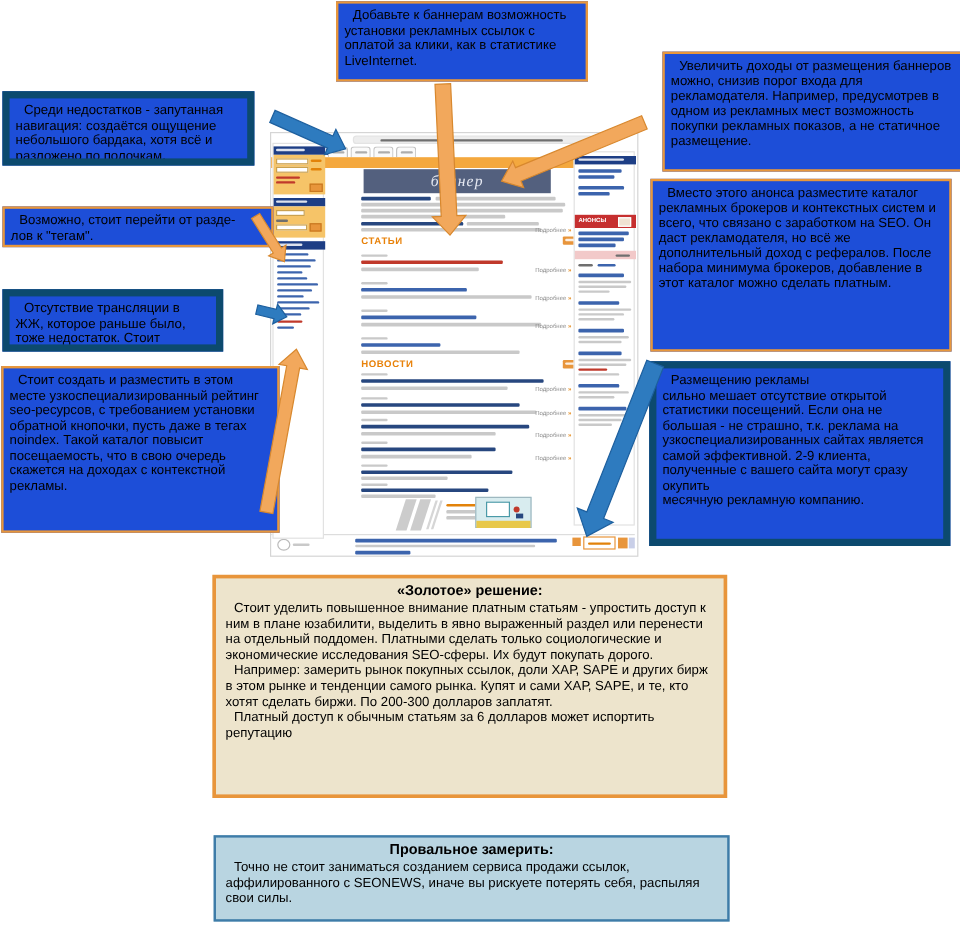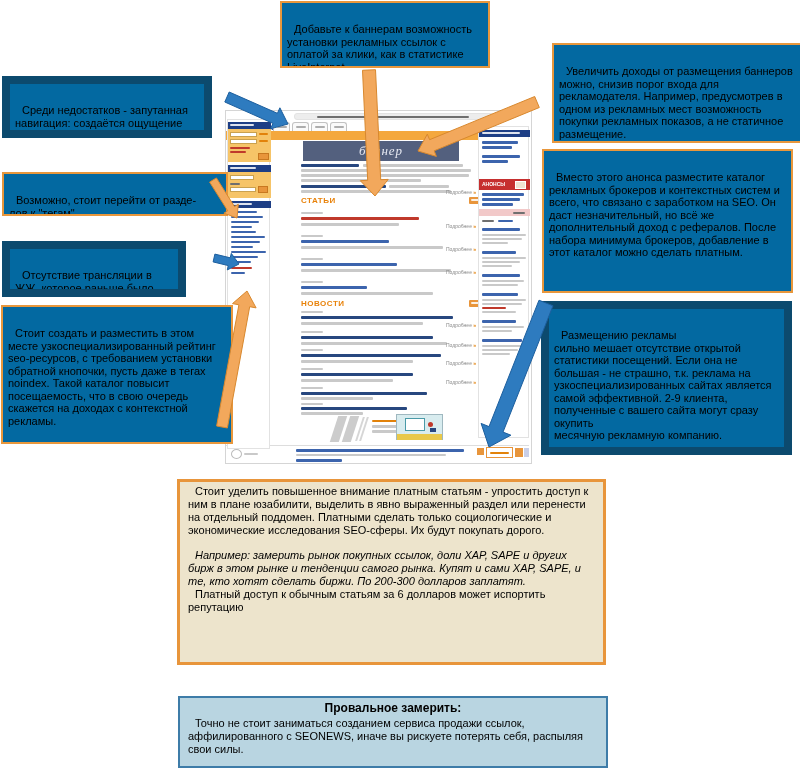--- a/index.html
+++ b/index.html
@@ -1,28 +1,28 @@
 <!DOCTYPE html>
 <html><head>
 <meta charset="utf-8">
 <style>
   html,body{margin:0;padding:0;background:#fff;}
   #canvas{position:relative;width:800px;height:774px;background:#fff;overflow:hidden;
           font-family:"Liberation Sans",sans-serif;}
   
-  .callout{position:absolute;background:#0369a1;box-sizing:border-box;z-index:10;
-           font-size:11px;line-height:12.5px;color:#000;padding:20px 5px;overflow:hidden;}
+  .callout{position:absolute;background:#1d4ed8;box-sizing:border-box;z-index:10;
+           font-size:11px;line-height:12.5px;color:#000;padding:4px 5px;overflow:hidden;}
   .callout p{margin:0;text-indent:7px;white-space:pre-line;}
   .co-orange{border:2px solid #E8973C;}
-  .co-blue{border:8px solid #0c4a6e;}
+  .co-blue{border:6px solid #0c4a6e;}
   .solution{position:absolute;box-sizing:border-box;z-index:10;font-size:11px;
             line-height:13px;color:#000;padding:3px 8px;overflow:hidden;}
   .solution .ttl{text-align:center;font-weight:bold;font-size:12px;margin:1px 0 2px;}
   .solution p{margin:0;text-indent:7px;white-space:pre-line;}
-  .solution p.gap{margin-top:12px;font-style:italic;}
+  .solution p.gap{}
   #box-golden{left:177px;top:479px;width:429px;height:186px;background:#EDE4CC;border:3px solid #E8953B;}
   #box-fail{left:178px;top:696px;width:430px;height:72px;background:#B9D5E1;border:2px solid #3E7CA8;}
   #box-banner-links{left:280px;top:1px;width:210px;height:67px;}
   #box-entry{left:552px;top:43px;width:253px;height:100px;}
   #box-navigation{left:2px;top:76px;width:210px;height:62px;}
   #box-tags{left:2px;top:172px;width:226px;height:34px;}
   #box-lj{left:2px;top:241px;width:184px;height:52px;}
   #box-rating{left:1px;top:305px;width:232px;height:139px;}
   #box-brokers{left:542px;top:149px;width:251px;height:144px;}
   #box-stats{left:541px;top:301px;width:251px;height:154px;}
@@ -288,29 +288,30 @@
     <p>Возможно, стоит перейти от разде-
 лов к "тегам".</p>
   </div>
   <div class="callout co-blue" id="box-lj">
     <p>Отсутствие трансляции в ЖЖ, которое раньше было, тоже недостаток. Стоит возобновить.</p>
   </div>
   <div class="callout co-orange" id="box-rating">
     <p>Стоит создать и разместить в этом месте узкоспециализированный рейтинг seo-ресурсов, с требованием установки обратной кнопочки, пусть даже в тегах noindex. Такой каталог повысит посещаемость, что в свою очередь скажется на доходах с контекстной рекламы.</p>
   </div>
   <div class="callout co-orange" id="box-brokers">
-    <p>Вместо этого анонса разместите каталог рекламных брокеров и контекстных систем и всего, что связано с заработком на SEO. Он даст незначительный, но всё же дополнительный доход с рефералов. После набора минимума брокеров, добавление в этот каталог можно сделать платным.</p>
+    <p>Вместо этого анонса разместите каталог рекламных брокеров и контекстных систем и всего, что связано с заработком на SEO. Он даст рекламодателя, но всё же дополнительный доход с рефералов. После набора минимума брокеров, добавление в этот каталог можно сделать платным.</p>
   </div>
   <div class="callout co-blue" id="box-stats">
     <p>Размещению рекламы
 сильно мешает отсутствие открытой статистики посещений. Если она не большая - не страшно, т.к. реклама на узкоспециализированных сайтах является самой эффективной. 2-9 клиента, полученные с вашего сайта могут сразу окупить
 месячную рекламную компанию.</p>
   </div>
 
   <div class="solution" id="box-golden">
+    <div class="ttl">«Золотое»  решение:</div>
     <p>Стоит уделить повышенное внимание платным статьям - упростить доступ к ним в плане юзабилити, выделить в явно выраженный раздел или перенести на отдельный поддомен. Платными сделать только социологические и экономические исследования SEO-сферы. Их будут покупать дорого.</p>
     <p class="gap">Например: замерить рынок покупных ссылок, доли ХАР, SAPE и других бирж в этом рынке и тенденции самого рынка. Купят и сами ХАР, SAPE, и те, кто хотят сделать биржи. По 200-300 долларов заплатят.</p>
     <p>Платный доступ к обычным статьям за 6 долларов может испортить репутацию</p>
   </div>
   <div class="solution" id="box-fail">
     <div class="ttl">Провальное замерить:</div>
     <p>Точно не стоит заниматься созданием сервиса продажи ссылок, аффилированного с SEONEWS, иначе вы рискуете потерять себя, распыляя свои силы.</p>
   </div>
 
 </div>

